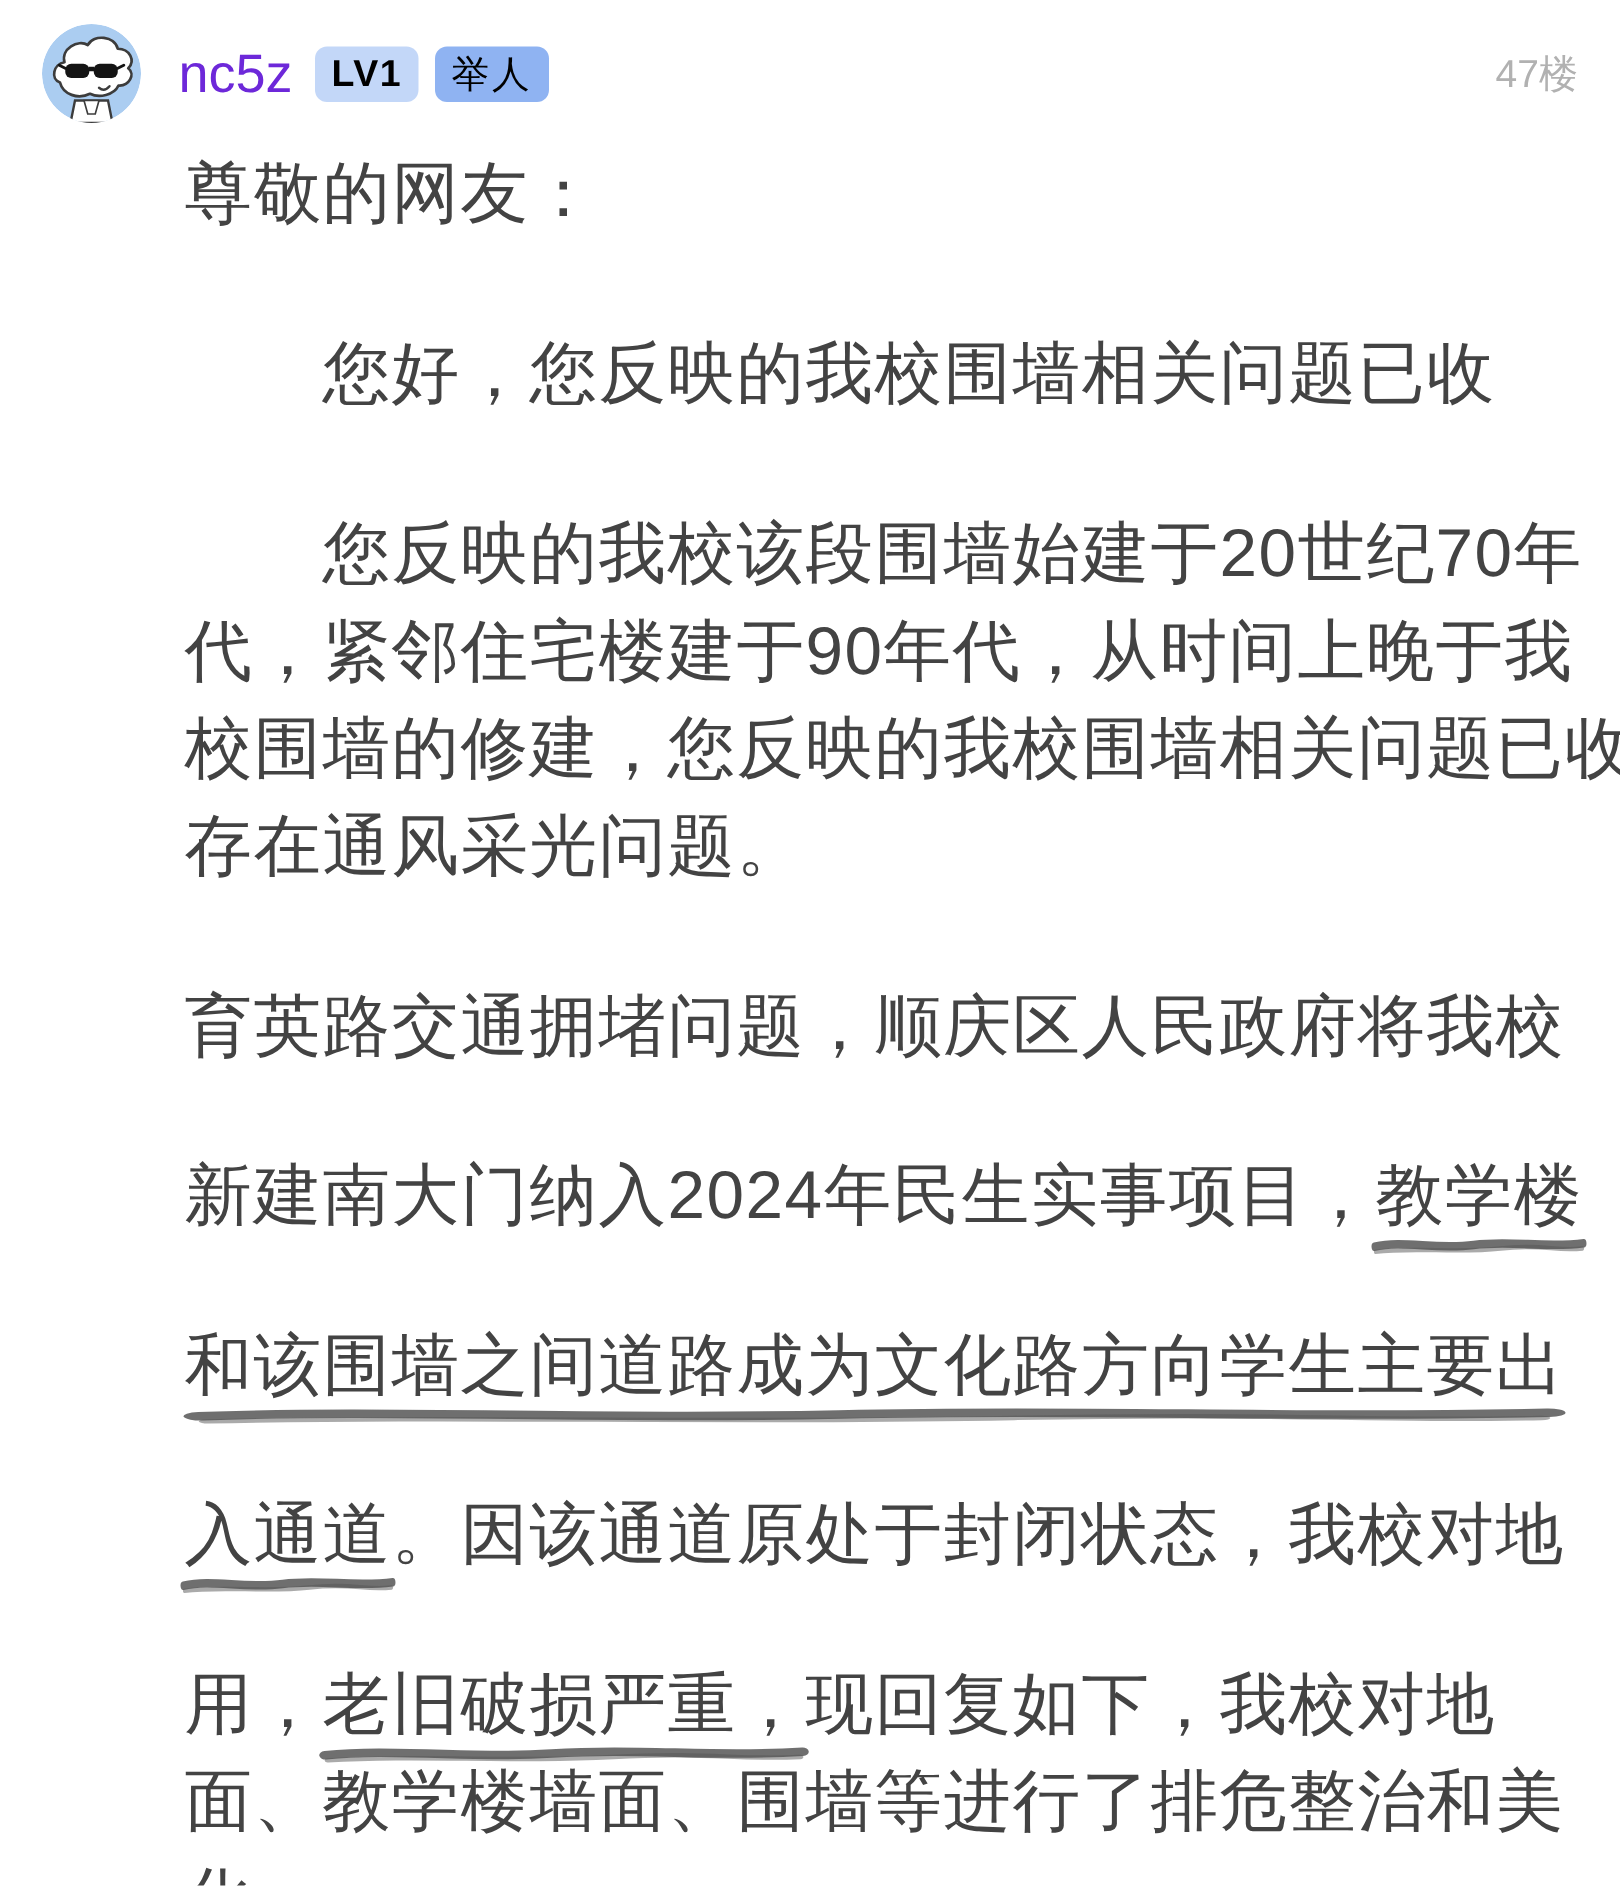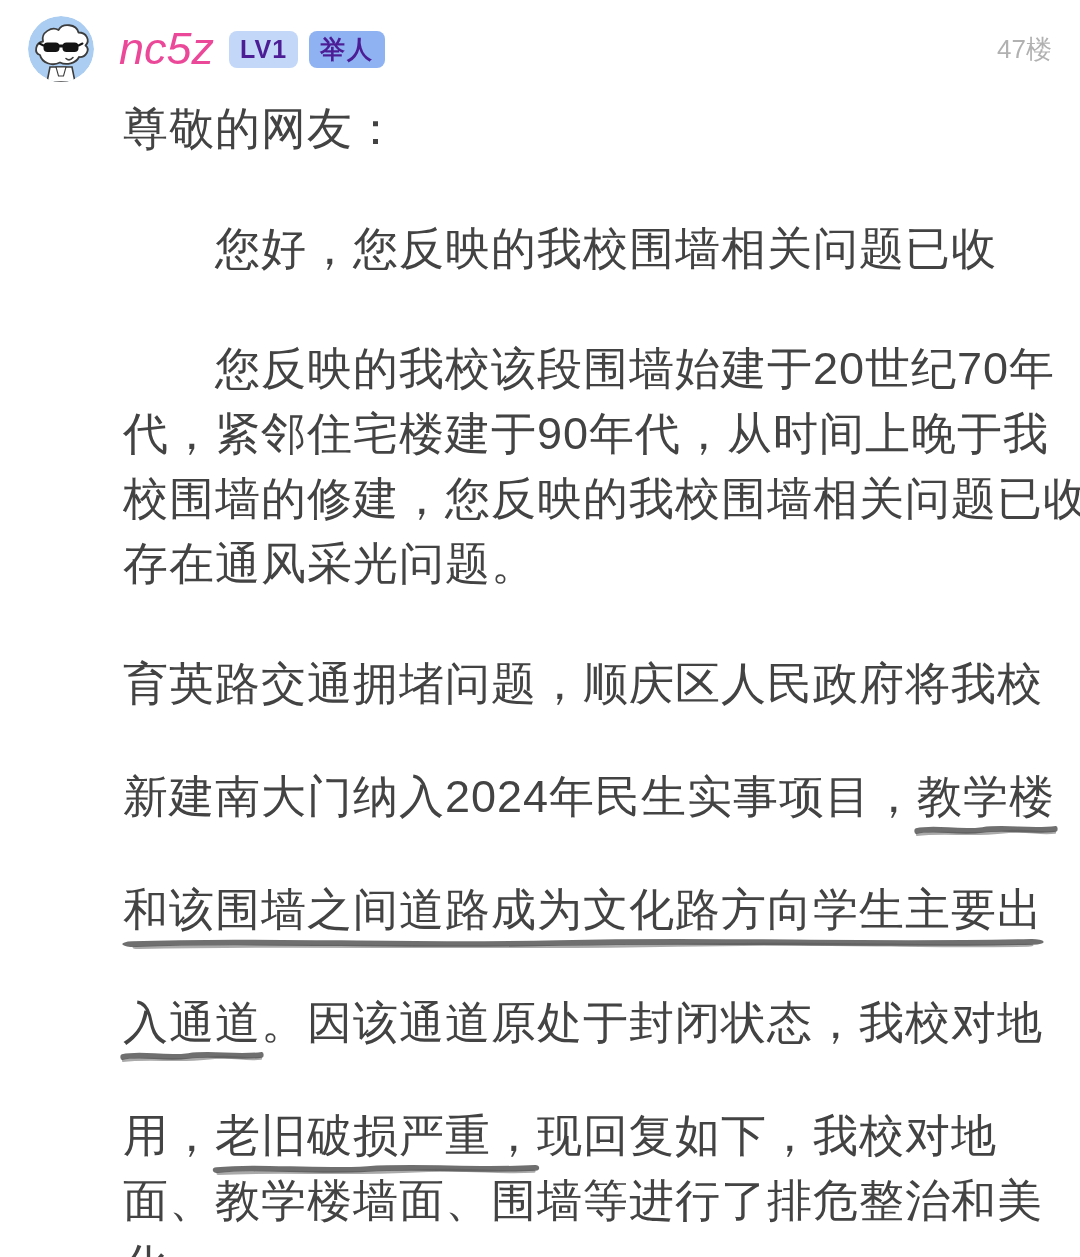--- a/index.html
+++ b/index.html
@@ -24,37 +24,36 @@
   .avatar {
     width: 66px; height: 66px;
     border-radius: 50%;
     overflow: hidden;
     flex: 0 0 auto;
     cursor: pointer;
   }
   .avatar svg { display: block; width: 100%; height: 100%; }
   .username {
     margin-left: 25px;
-    font-size: 45px;
-    color: #ec4899;
+    font-size: 36px;
+    color: #6d28d9;
     cursor: pointer;
-    font-style: italic;
   }
   .badge {
     margin-left: 11px;
     height: 37px;
     padding: 0 11px;
     border-radius: 8px;
-    color: #4c1d95;
+    color: #000000;
     display: inline-flex;
     align-items: center;
     font-size: 25px;
   }
   .badge-lv { background: #c3d7f8; margin-left: 15px; font-weight: 600; letter-spacing: 1px; }
-  .badge-title { background: #8fb3f2; font-weight: 700; letter-spacing: 2px; }
+  .badge-title { background: #8fb3f2; font-weight: 400; letter-spacing: 2px; }
   .floor {
     margin-left: auto;
     font-size: 26px;
     color: #b1b1b1;
   }
 
   
   .post-body {
     position: absolute;
     top: 96px; left: 123px; right: 58px;

